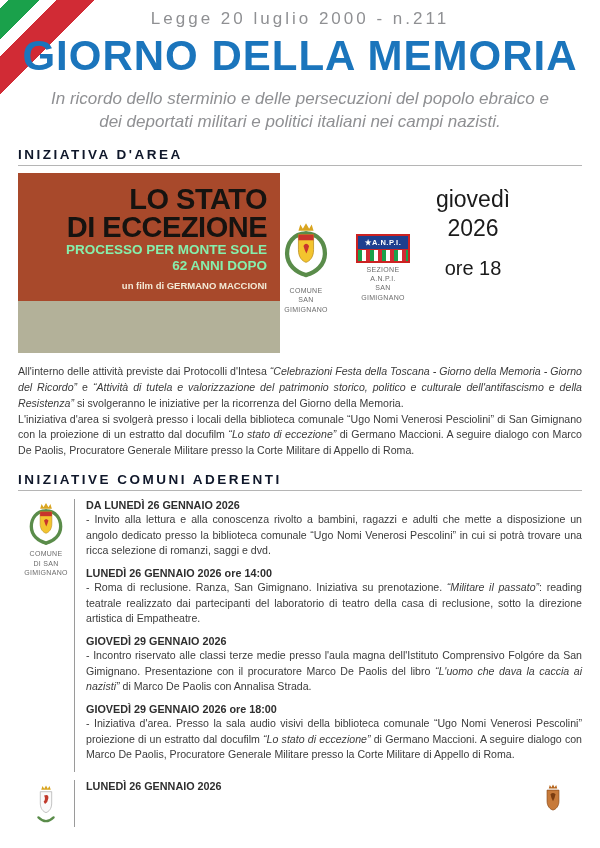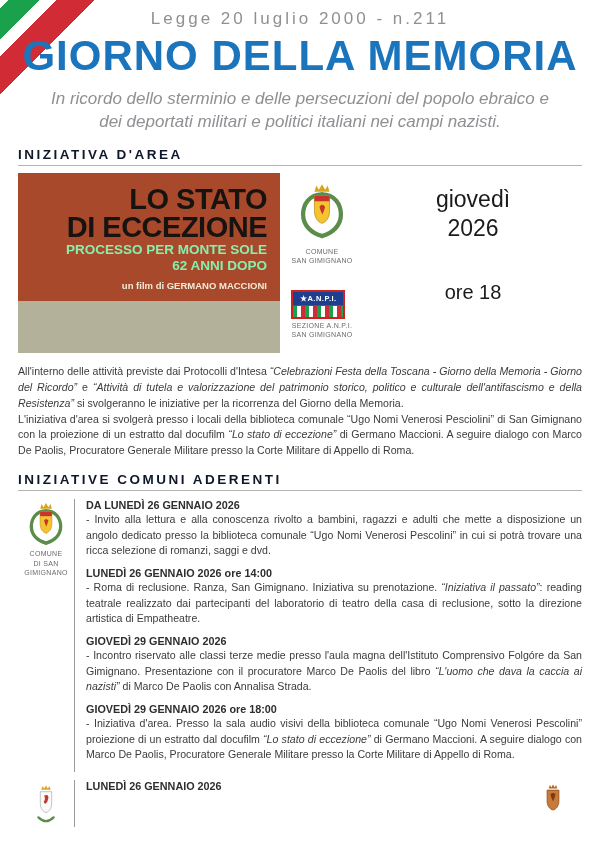--- a/index.html
+++ b/index.html
@@ -25,32 +25,32 @@
   .rule { border-top:1px solid #b5b5b5; margin:3px 18px 0; }
 
   .main-row { display:flex; margin:7px 18px 0; }
   .poster { width:262px; flex:none; }
   .poster-top { height:128px; background:#a8492b; text-align:right; padding:12px 13px 0; }
   .poster-title { font-size:29px; font-weight:bold; color:#161310; line-height:0.97; letter-spacing:-0.5px; }
   .poster-sub { color:#86efac; font-weight:bold; font-size:13.5px; line-height:1.2; margin-top:1px; }
   .poster-credit { color:#f3ead6; font-size:9.5px; margin-top:5px; font-weight:bold; }
   .poster-bottom { height:52px; background:#b3b199; }
 
-  .logos-col { width:84px; flex:none; display:flex; flex-direction:column; align-items:center; padding-top:10px; gap:24px; }
+  .logos-col { width:84px; flex:none; display:flex; flex-direction:row; align-items:center; padding-top:10px; gap:24px; }
   .crest-caption { font-size:7px; color:#6b6b6b; text-align:center; white-space:pre-line; margin-top:2px; line-height:1.35; letter-spacing:0.3px; }
   .anpi-box { width:54px; border:2px solid #cc2222; background:#fff; }
   .anpi-top { background:#1e3f8f; color:#fff; font-size:7.5px; font-weight:bold; text-align:center; padding:2px 0; letter-spacing:0.5px; }
   .anpi-stripes { height:12px; background:repeating-linear-gradient(90deg, #1aa14b 0 4px, #ffffff 4px 8px, #d12b35 8px 12px); border-top:1px solid #cc2222; }
 
   .info-col { flex:1; text-align:center; padding-top:12px; }
   .date-block { font-size:23px; color:#1a1a1a; line-height:1.25; }
   .place-block { margin-top:27px; color:#9b9b9b; }
   .place-name { font-size:24px; }
   .place-venue { font-size:15.5px; }
-  .time-line { margin-top:39px; font-size:20px; color:#1a1a1a; }
+  .time-line { margin-top:15px; font-size:20px; color:#1a1a1a; }
 
   .intro { margin:11px 18px 0; font-size:10.6px; line-height:1.5; text-align:justify; color:#3b3b3b; }
   .it { font-style:italic; }
 
   .block { display:flex; margin:8px 18px 0; }
   .crest-col { width:56px; flex:none; display:flex; flex-direction:column; align-items:center; padding-top:3px; }
   .right-crest-col { width:58px; flex:none; display:flex; flex-direction:column; align-items:center; gap:16px; padding-top:2px; }
   .events { flex:1; border-left:1px solid #9a9a9a; padding-left:11px; }
   .event { margin-bottom:9px; }
   .event-date { font-weight:bold; font-size:10.8px; color:#2e2e2e; margin-bottom:1px; }
@@ -136,21 +136,21 @@
       <div class="crest-caption">COMUNE
 DI SAN GIMIGNANO</div>
     </div>
     <div class="events">
       <div class="event">
         <div class="event-date">DA LUNEDÌ 26 GENNAIO 2026</div>
         <div class="event-body"><span>- Invito alla lettura e alla conoscenza rivolto a bambini, ragazzi e adulti che mette a disposizione un angolo dedicato presso la biblioteca comunale “Ugo Nomi Venerosi Pescolini” in cui si potrà trovare una ricca selezione di romanzi, saggi e dvd.</span><span class="it"></span><span></span></div>
       </div>
       <div class="event">
         <div class="event-date">LUNEDÌ 26 GENNAIO 2026 ore 14:00</div>
-        <div class="event-body"><span>- Roma di reclusione. Ranza, San Gimignano. Iniziativa su prenotazione. </span><span class="it">“Iniziativa il passato”</span><span>: reading teatrale realizzato dai partecipanti del laboratorio di teatro della casa di reclusione, sotto la direzione artistica di Empatheatre.</span></div>
+        <div class="event-body"><span>- Roma di reclusione. Ranza, San Gimignano. Iniziativa su prenotazione. </span><span class="it">“Militare il passato”</span><span>: reading teatrale realizzato dai partecipanti del laboratorio di teatro della casa di reclusione, sotto la direzione artistica di Empatheatre.</span></div>
       </div>
       <div class="event">
         <div class="event-date">GIOVEDÌ 29 GENNAIO 2026</div>
         <div class="event-body"><span>- Incontro riservato alle classi terze medie presso l'aula magna dell'Istituto Comprensivo Folgóre da San Gimignano. Presentazione con il procuratore Marco De Paolis del libro </span><span class="it">“L'uomo che dava la caccia ai nazisti”</span><span> di Marco De Paolis con Annalisa Strada.</span></div>
       </div>
       <div class="event">
         <div class="event-date">GIOVEDÌ 29 GENNAIO 2026 ore 18:00</div>
         <div class="event-body"><span>- Iniziativa d'area. Presso la sala audio visivi della biblioteca comunale “Ugo Nomi Venerosi Pescolini” proiezione di un estratto dal docufilm </span><span class="it">“Lo stato di eccezione”</span><span> di Germano Maccioni. A seguire dialogo con Marco De Paolis, Procuratore Generale Militare presso la Corte Militare di Appello di Roma.</span></div>
       </div>
     </div>

